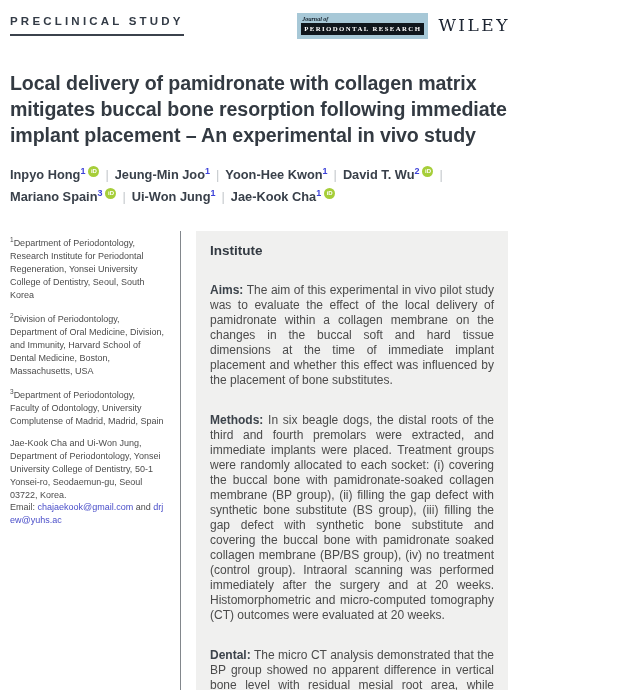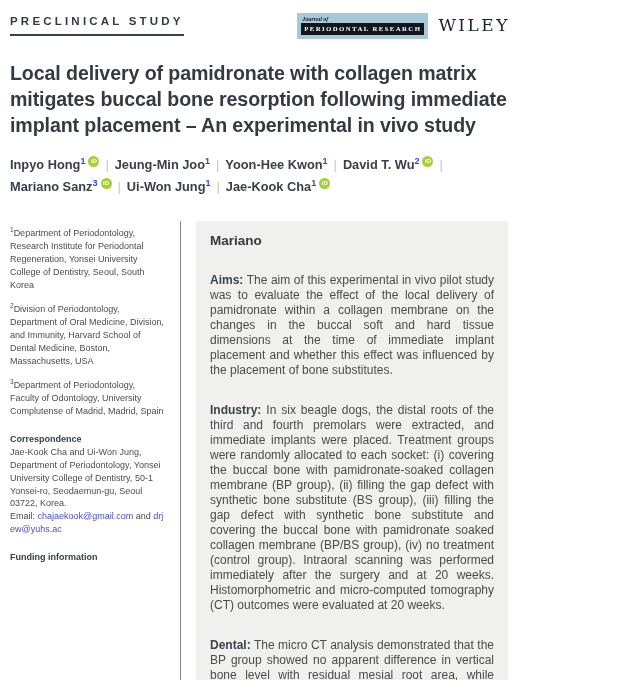--- a/index.html
+++ b/index.html
@@ -16,21 +16,21 @@
   .journal-logo { background:#a7c8d7; padding:3px 4px 4px 4px; }
   .journal-of { font-family:"Liberation Serif", serif; font-style:italic; font-weight:700;
                 font-size:6px; color:#15202b; margin:0 0 1px 1px; line-height:1; }
   .journal-main { background:#10161c; color:#ffffff; font-family:"Liberation Serif", serif;
                   font-weight:700; font-size:6.8px; letter-spacing:1.4px; padding:2px 3px;
                   line-height:1.2; white-space:nowrap; }
   .wiley { font-family:"DejaVu Serif", serif; font-size:17px; letter-spacing:2.5px;
            color:#1b2330; line-height:1; margin-top:4px; }
 
   
-  .title { margin:21px 12px 0 10px; font-size:19.6px; font-weight:600; color:#333a42;
+  .title { margin:31px 12px 0 10px; font-size:19.6px; font-weight:600; color:#333a42;
            line-height:1.33; letter-spacing:-0.1px; }
   .authors { margin:15px 12px 0 10px; font-size:12.8px; font-weight:600; color:#39404a; }
   .author-line { line-height:1.7; }
   .author-sep { color:#c4c8cc; font-weight:400; margin:0 6px; }
   .author-sup { color:#3a3fd8; font-size:9px; font-weight:600; }
   .orcid { display:inline-block; width:11px; height:11px; border-radius:50%;
            background:#a6ce39; color:#ffffff; font-size:6px; font-weight:700;
            text-align:center; line-height:11px; vertical-align:super; margin-left:3px;
            cursor:pointer; }
 
@@ -66,51 +66,49 @@
     </div>
   </div>
 
   <h1 class="title">Local delivery of pamidronate with collagen matrix mitigates buccal bone resorption following immediate implant placement – An experimental in vivo study</h1>
 
   <div class="authors">
     <div class="author-line">
       <span><span>Inpyo Hong</span><sup class="author-sup">1</sup><span class="orcid">iD</span></span><span class="author-sep">|</span><span><span>Jeung-Min Joo</span><sup class="author-sup">1</sup></span><span class="author-sep">|</span><span><span>Yoon-Hee Kwon</span><sup class="author-sup">1</sup></span><span class="author-sep">|</span><span><span>David T. Wu</span><sup class="author-sup">2</sup><span class="orcid">iD</span></span><span class="author-sep">|</span>
     </div>
     <div class="author-line">
-      <span><span>Mariano Sanz</span><sup class="author-sup">3</sup><span class="orcid">iD</span></span><span class="author-sep">|</span><span><span>Ui-Won Jung</span><sup class="author-sup">1</sup></span><span class="author-sep">|</span><span><span>Jae-Kook Cha</span><sup class="author-sup">1</sup><span class="orcid">iD</span></span>
+      <span><span>Mariano Spain</span><sup class="author-sup">3</sup><span class="orcid">iD</span></span><span class="author-sep">|</span><span><span>Ui-Won Jung</span><sup class="author-sup">1</sup></span><span class="author-sep">|</span><span><span>Jae-Kook Cha</span><sup class="author-sup">1</sup><span class="orcid">iD</span></span>
     </div>
   </div>
 
   <div class="columns">
 
     <div class="sidebar">
       <div class="aff"><sup>1</sup><span>Department of Periodontology, Research Institute for Periodontal Regeneration, Yonsei University College of Dentistry, Seoul, South Korea</span></div>
       <div class="aff"><sup>2</sup><span>Division of Periodontology, Department of Oral Medicine, Division, and Immunity, Harvard School of Dental Medicine, Boston, Massachusetts, USA</span></div>
       <div class="aff"><sup>3</sup><span>Department of Periodontology, Faculty of Odontology, University Complutense of Madrid, Madrid, Spain</span></div>
 
-      <div class="sb-heading">Correspondence</div>
       <div>
         <span>Jae-Kook Cha and Ui-Won Jung, Department of Periodontology, Yonsei University College of Dentistry, 50-1 Yonsei-ro, Seodaemun-gu, Seoul 03722, Korea.</span><br>
         <span>Email: </span><a class="email-link" href="#">chajaekook@gmail.com</a><span> and </span><a class="email-link" href="#">drjew@yuhs.ac</a>
       </div>
 
-      <div class="sb-heading">Funding information</div>
     </div>
 
     <div class="vrule"></div>
 
     <div class="abstract-wrap">
       <div class="abstract-box">
-        <div class="abstract-heading">Mariano</div>
+        <div class="abstract-heading">Institute</div>
         <p class="abs-p">
           <span class="abs-label">Aims:</span>
           <span>The aim of this experimental in vivo pilot study was to evaluate the effect of the local delivery of pamidronate within a collagen membrane on the changes in the buccal soft and hard tissue dimensions at the time of immediate implant placement and whether this effect was influenced by the placement of bone substitutes.</span>
         </p>
         <p class="abs-p">
-          <span class="abs-label">Industry:</span>
+          <span class="abs-label">Methods:</span>
           <span>In six beagle dogs, the distal roots of the third and fourth premolars were extracted, and immediate implants were placed. Treatment groups were randomly allocated to each socket: (i) covering the buccal bone with pamidronate-soaked collagen membrane (BP group), (ii) filling the gap defect with synthetic bone substitute (BS group), (iii) filling the gap defect with synthetic bone substitute and covering the buccal bone with pamidronate soaked collagen membrane (BP/BS group), (iv) no treatment (control group). Intraoral scanning was performed immediately after the surgery and at 20 weeks. Histomorphometric and micro-computed tomography (CT) outcomes were evaluated at 20 weeks.</span>
         </p>
         <p class="abs-p">
           <span class="abs-label">Dental:</span>
           <span>The micro CT analysis demonstrated that the BP group showed no apparent difference in vertical bone level with residual mesial root area, while control group showed significant buccal bone resorption at the implant site. The histomorphometric analysis demonstrated that the vertical bone level of buccal plate was significantly differed between the BP and control group (0.34 ± 0.93 and 1.27 ± 0.56 mm, respectively; p = .041). There was no statistically significant difference in the horizontal ridge width (HRW 1, 2, 3) among the groups. Also, the thickness, height and buccal contours of the soft tissue did not reveal significant changes among the groups.</span>
         </p>
 
       </div>
     </div>
   </div>

